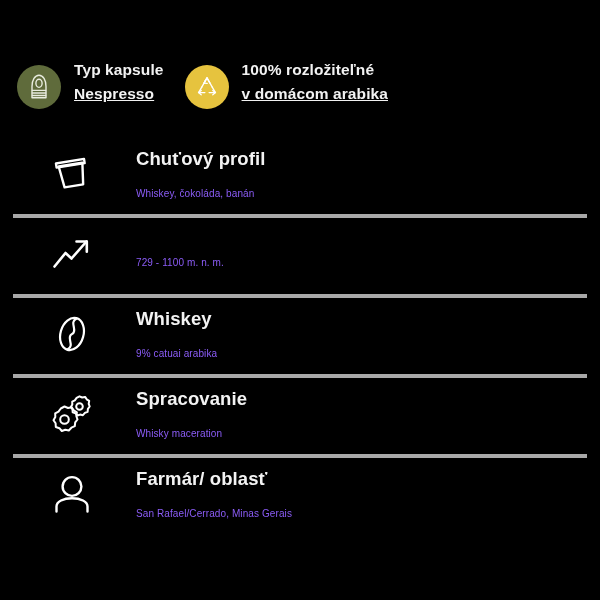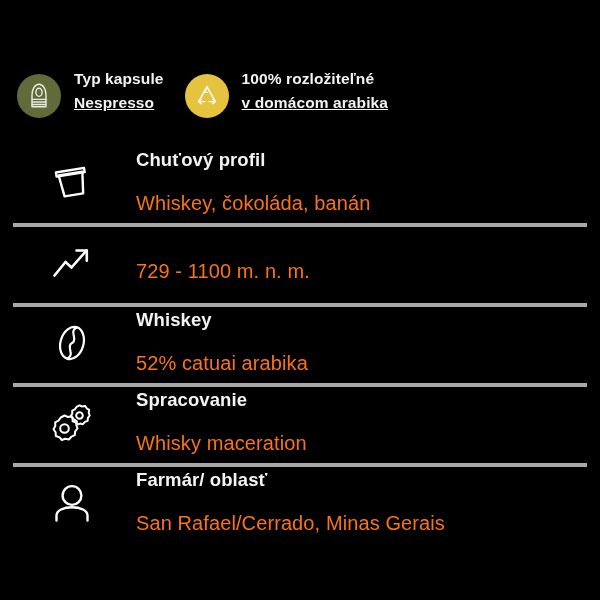--- a/index.html
+++ b/index.html
@@ -19,21 +19,21 @@
     position: relative;
     width: 600px;
     height: 600px;
     background: #000000;
     box-sizing: border-box;
   }
 
   
   .badge-strip {
     position: absolute;
-    top: 64px;
+    top: 55px;
     left: 0;
     width: 600px;
     height: 70px;
     display: flex;
     align-items: flex-start;
   }
   .badge {
     display: flex;
     align-items: center;
     gap: 13px;
@@ -60,21 +60,21 @@
     font-weight: 700;
     line-height: 1.52;
     letter-spacing: 0.1px;
     white-space: nowrap;
   }
   .badge-text .l2 { display: block; text-decoration: underline; }
 
   
   .rows {
     position: absolute;
-    top: 143px;
+    top: 134px;
     left: 0;
     width: 482px;
   }
   .row {
     position: relative;
     height: 80px;
     display: flex;
     align-items: center;
   }
   .row-icon {
@@ -93,22 +93,22 @@
   }
   .row-title {
     color: #f3f3f3;
     font-size: 18.5px;
     font-weight: 700;
     line-height: 1.28;
     letter-spacing: 0.1px;
     white-space: nowrap;
   }
   .row-value {
-    color: #f97316;
-    font-size: 20px;
+    color: #8b5cf6;
+    font-size: 10px;
     font-weight: 400;
     line-height: 1.5;
     letter-spacing: 0.1px;
     white-space: nowrap;
     margin-top: 16px;
   }
   .divider {
     position: absolute;
     left: 13px;
     width: 574px;
@@ -202,21 +202,21 @@
       <div class="row-icon">
         <svg width="44" height="48" viewBox="0 0 44 48" fill="none" stroke="#ffffff" stroke-width="2.2" stroke-linecap="round" stroke-linejoin="round">
           <g transform="rotate(16 22 24)">
             <ellipse cx="22" cy="24" rx="11.5" ry="16.5"></ellipse>
             <path d="M22 8.2 C15.5 13.5 27.5 19.5 22 24.0 C16.5 28.5 28.5 34.5 22 39.8"></path>
           </g>
         </svg>
       </div>
       <div class="row-body">
         <div class="row-title">Whiskey</div>
-        <div class="row-value">52% catuai arabika</div>
+        <div class="row-value">9% catuai arabika</div>
       </div>
     </div>
 
     <div class="row">
       <div class="divider top"></div>
       <div class="row-icon">
         <svg width="50" height="48" viewBox="0 0 50 48" fill="none" stroke="#ffffff" stroke-width="2.0" stroke-linecap="round" stroke-linejoin="round">
 
           <g transform="translate(32.5,16.5)">
             <path d="M0,-10.2 L2.7,-9.0 L5.6,-9.6 L7.2,-7.2 L9.7,-5.6 L9.2,-2.7 L10.2,0 L8.4,2.3 L8.1,5.3 L5.4,6.4 L3.4,8.7 L0.6,8.1 L-2.1,9.0 L-4.0,6.8 L-6.8,5.9 L-7.0,3.0 L-8.6,0.6 L-7.2,-1.9 L-7.3,-4.9 L-4.7,-6.2 L-2.9,-8.6 Z"></path>

